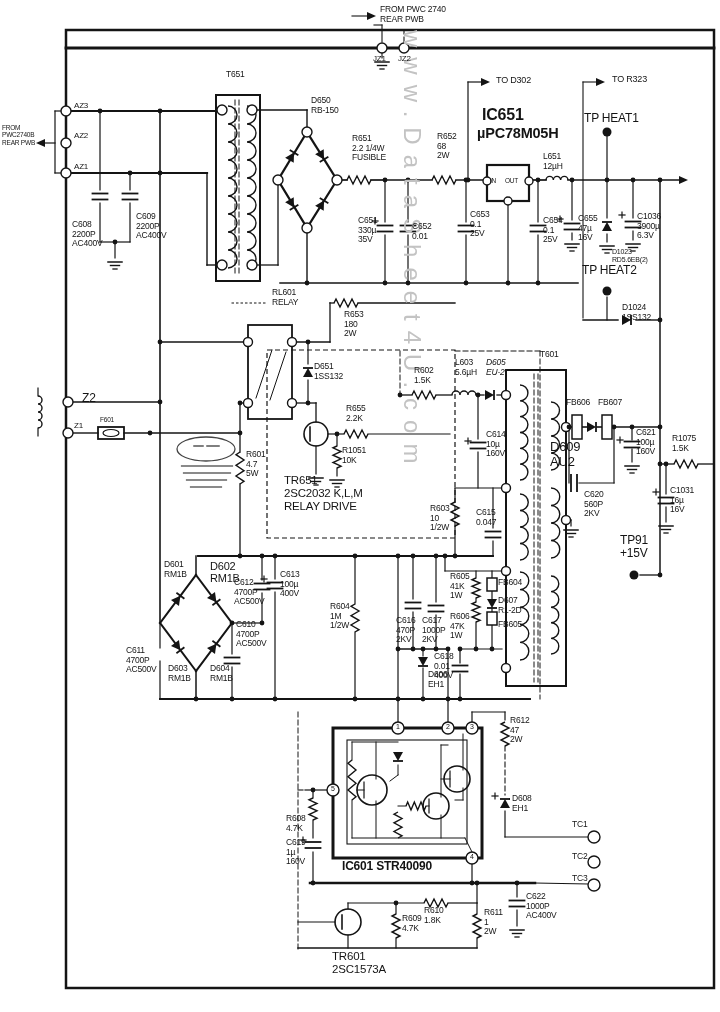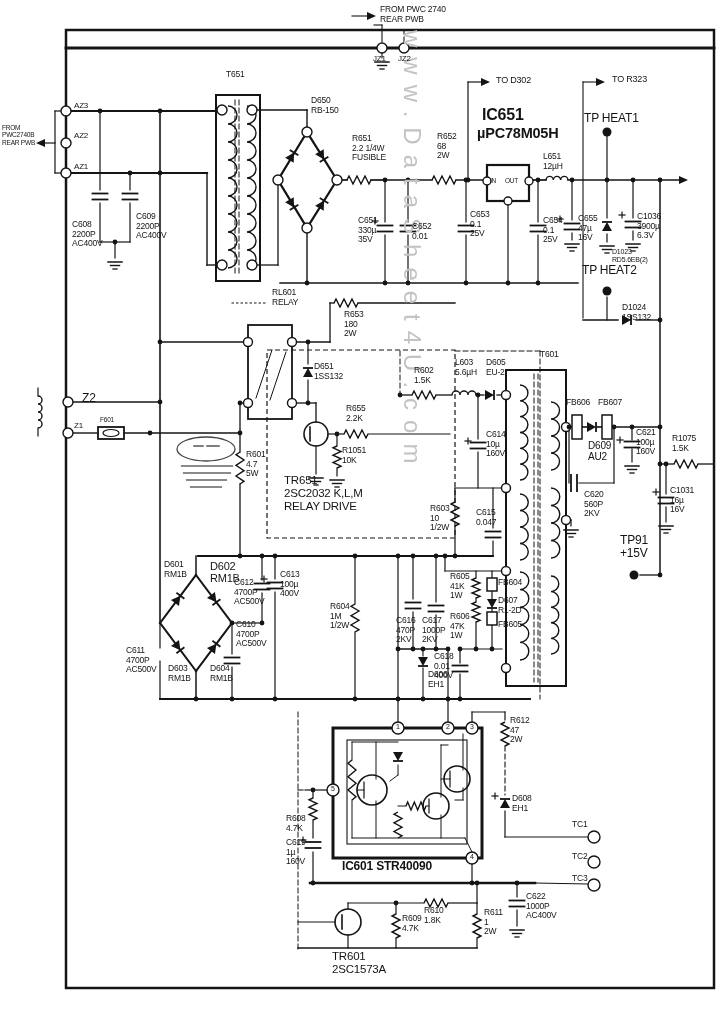--- a/index.html
+++ b/index.html
@@ -670,34 +670,34 @@
       <div class="lbl" style="left: 246px; top: 450px; font-size: 8.5px;">R601
 4.7
 5W</div>
       <div class="lbl" style="left: 82px; top: 392px; font-size: 12px;">Z2</div>
       <div class="lbl" style="left: 74px; top: 422px; font-size: 8px;">Z1</div>
       <div class="lbl" style="left: 100px; top: 416px; font-size: 6.5px;">F601</div>
       <div class="lbl" style="left: 414px; top: 366px; font-size: 8.5px;">R602
 1.5K</div>
       <div class="lbl" style="left: 455px; top: 358px; font-size: 8.5px;">L603
 5.6µH</div>
-      <div class="lbl" style="left: 486px; top: 358px; font-size: 8.5px;">D605
+      <div class="lbl" style="left: 486px; top: 358px; font-size: 8.5px; font-style: italic;">D605
 EU-2</div>
       <div class="lbl" style="left: 540px; top: 350px; font-size: 8.5px;">T601</div>
       <div class="lbl" style="left: 486px; top: 430px; font-size: 8.5px;">C614
 10µ
 160V</div>
       <div class="lbl" style="left: 430px; top: 504px; font-size: 8.5px;">R603
 10
 1/2W</div>
       <div class="lbl" style="left: 476px; top: 508px; font-size: 8.5px;">C615
 0.047</div>
       <div class="lbl" style="left: 566px; top: 398px; font-size: 8.5px;">FB606</div>
       <div class="lbl" style="left: 598px; top: 398px; font-size: 8.5px;">FB607</div>
-      <div class="lbl" style="left: 588px; top: 440px; font-size: 10px;">D609
+      <div class="lbl" style="left: 550px; top: 440px; font-size: 13px;">D609
 AU2</div>
       <div class="lbl" style="left: 636px; top: 428px; font-size: 8.5px;">C621
 100µ
 160V</div>
       <div class="lbl" style="left: 584px; top: 490px; font-size: 8.5px;">C620
 560P
 2KV</div>
       <div class="lbl" style="left: 672px; top: 434px; font-size: 8.5px;">R1075
 1.5K</div>
       <div class="lbl" style="left: 670px; top: 486px; font-size: 8.5px;">C1031

